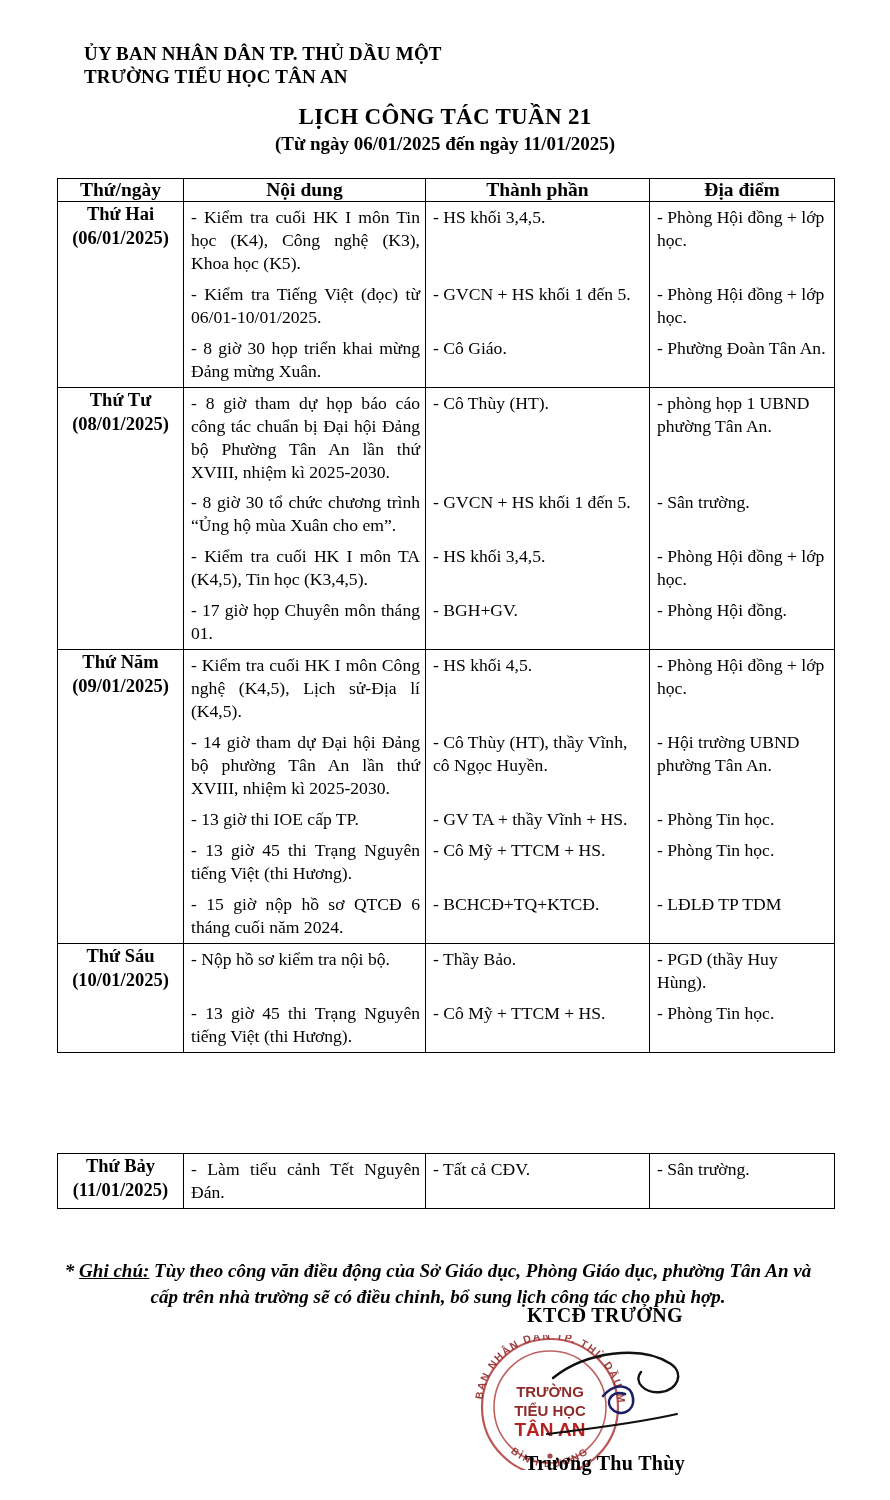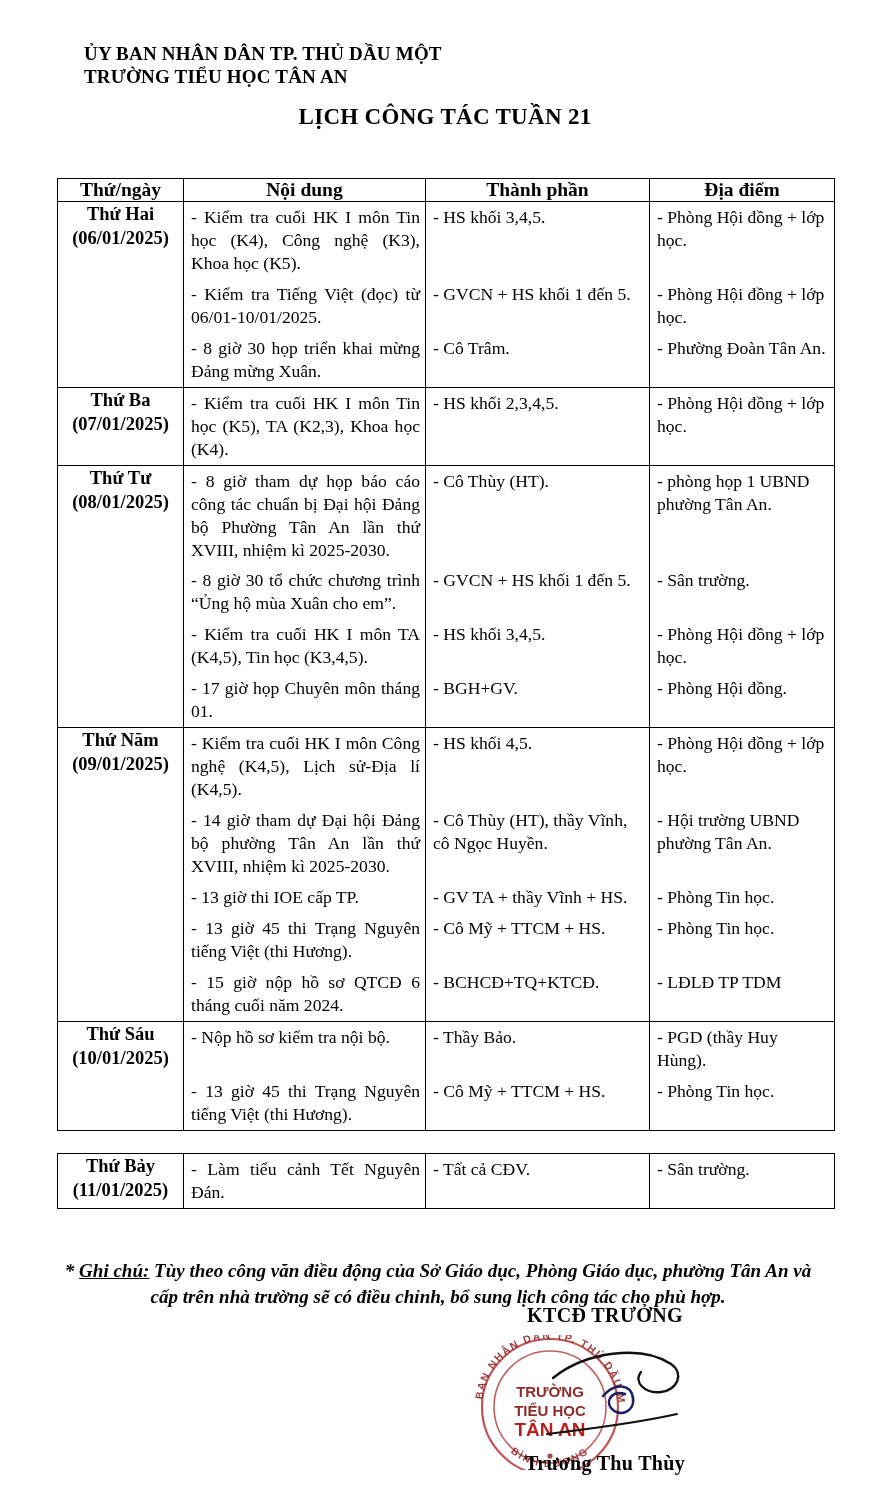--- a/index.html
+++ b/index.html
@@ -173,20 +173,21 @@
 
 <div class="page">
 
   <div class="org-block">
     <div class="org-line">ỦY BAN NHÂN DÂN TP. THỦ DẦU MỘT</div>
     <div class="org-line">TRƯỜNG TIỂU HỌC TÂN AN</div>
   </div>
 
   <div class="title-block">
     <div class="title-main">LỊCH CÔNG TÁC TUẦN 21</div>
+    <div class="title-range">(Từ ngày 06/01/2025 đến ngày 11/01/2025)</div>
   </div>
 
   <table class="sched main">
     <colgroup>
       <col class="col-day">
         <col class="col-content">
         <col class="col-people">
         <col class="col-place">
     </colgroup>
     <thead>
@@ -204,41 +205,26 @@
             <span class="d-date">(06/01/2025)</span>
           </td>
           <td class="items">
             <div class="item just" style="height: 77px;">- Kiểm tra cuối HK I môn Tin học (K4), Công nghệ (K3), Khoa học (K5).</div>
             <div class="item just" style="height: 54px;">- Kiểm tra Tiếng Việt (đọc) từ 06/01-10/01/2025.</div>
             <div class="item just" style="height: 54px;">- 8 giờ 30 họp triển khai mừng Đảng mừng Xuân.</div>
           </td>
           <td class="items">
             <div class="item" style="height: 77px;">- HS khối 3,4,5.</div>
             <div class="item" style="height: 54px;">- GVCN + HS khối 1 đến 5.</div>
-            <div class="item" style="height: 54px;">- Cô Trâm.</div>
+            <div class="item" style="height: 54px;">- Cô Giáo.</div>
           </td>
           <td class="items">
             <div class="item" style="height: 77px;">- Phòng Hội đồng + lớp học.</div>
             <div class="item" style="height: 54px;">- Phòng Hội đồng + lớp học.</div>
             <div class="item" style="height: 54px;">- Phường Đoàn Tân An.</div>
-          </td>
-        </tr>
-        <tr>
-          <td class="day-cell">
-            <span class="d-name">Thứ Ba</span>
-            <span class="d-date">(07/01/2025)</span>
-          </td>
-          <td class="items">
-            <div class="item just" style="height: 77px;">- Kiểm tra cuối HK I môn Tin học (K5), TA (K2,3), Khoa học (K4).</div>
-          </td>
-          <td class="items">
-            <div class="item" style="height: 77px;">- HS khối 2,3,4,5.</div>
-          </td>
-          <td class="items">
-            <div class="item" style="height: 77px;">- Phòng Hội đồng + lớp học.</div>
           </td>
         </tr>
         <tr>
           <td class="day-cell">
             <span class="d-name">Thứ Tư</span>
             <span class="d-date">(08/01/2025)</span>
           </td>
           <td class="items">
             <div class="item just" style="height: 99px;">-  8 giờ tham dự họp báo cáo công tác chuẩn bị Đại hội Đảng bộ Phường Tân An lần thứ XVIII, nhiệm kì 2025-2030.</div>
             <div class="item just" style="height: 54px;">- 8 giờ 30 tổ chức chương trình “Ủng hộ mùa Xuân cho em”.</div>

